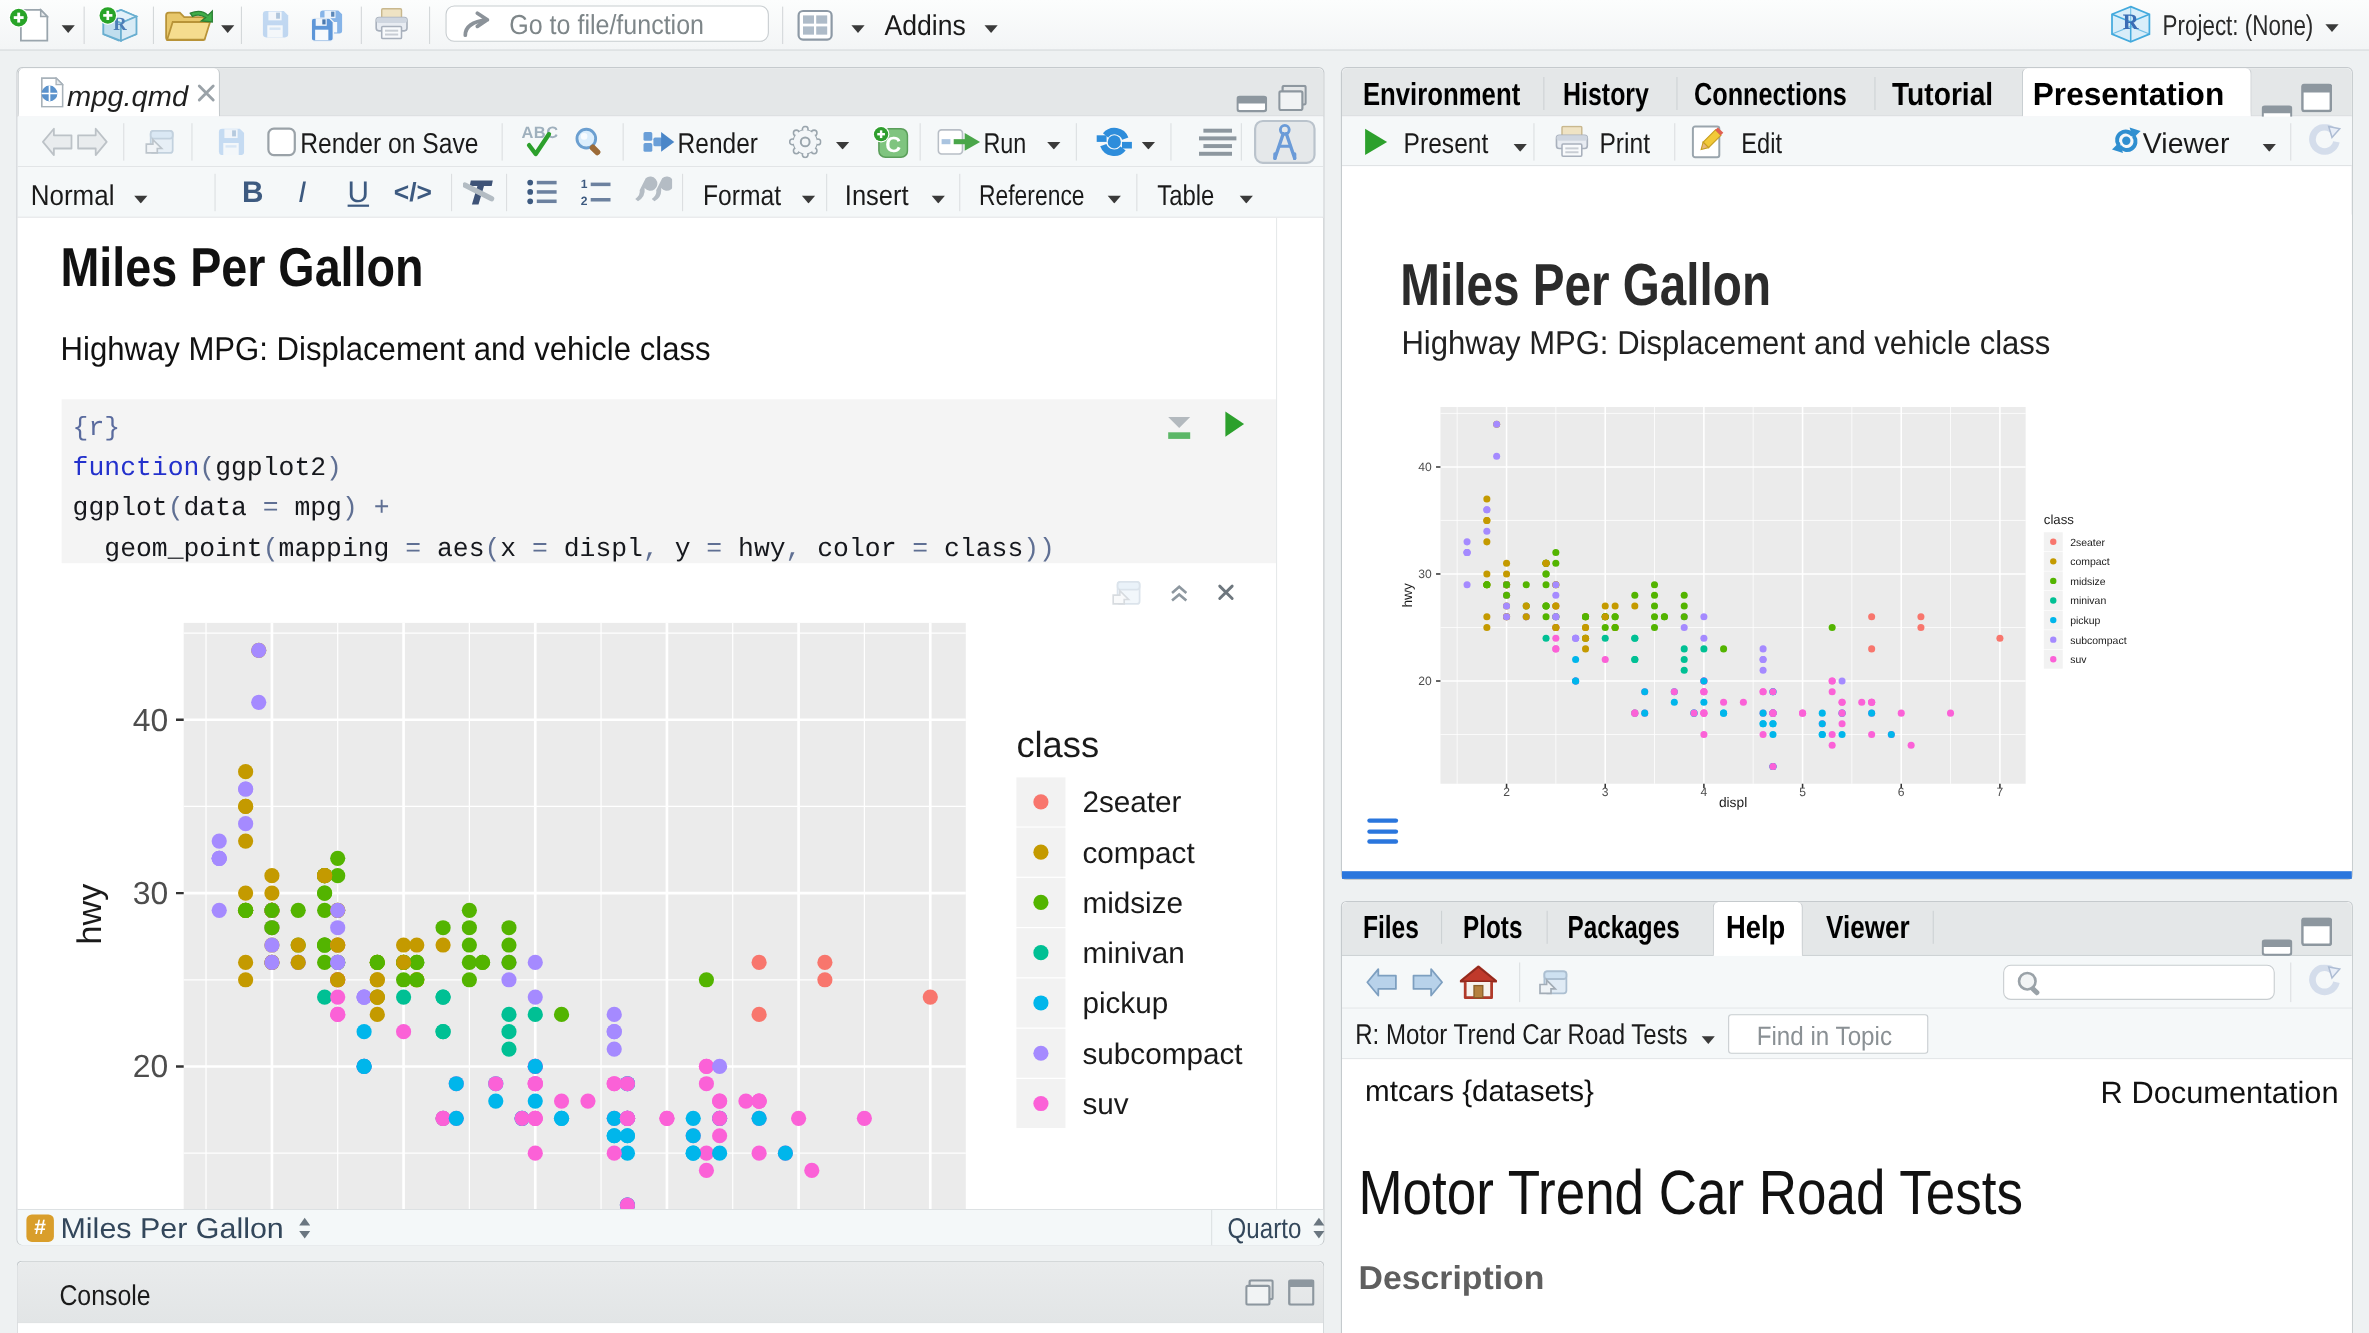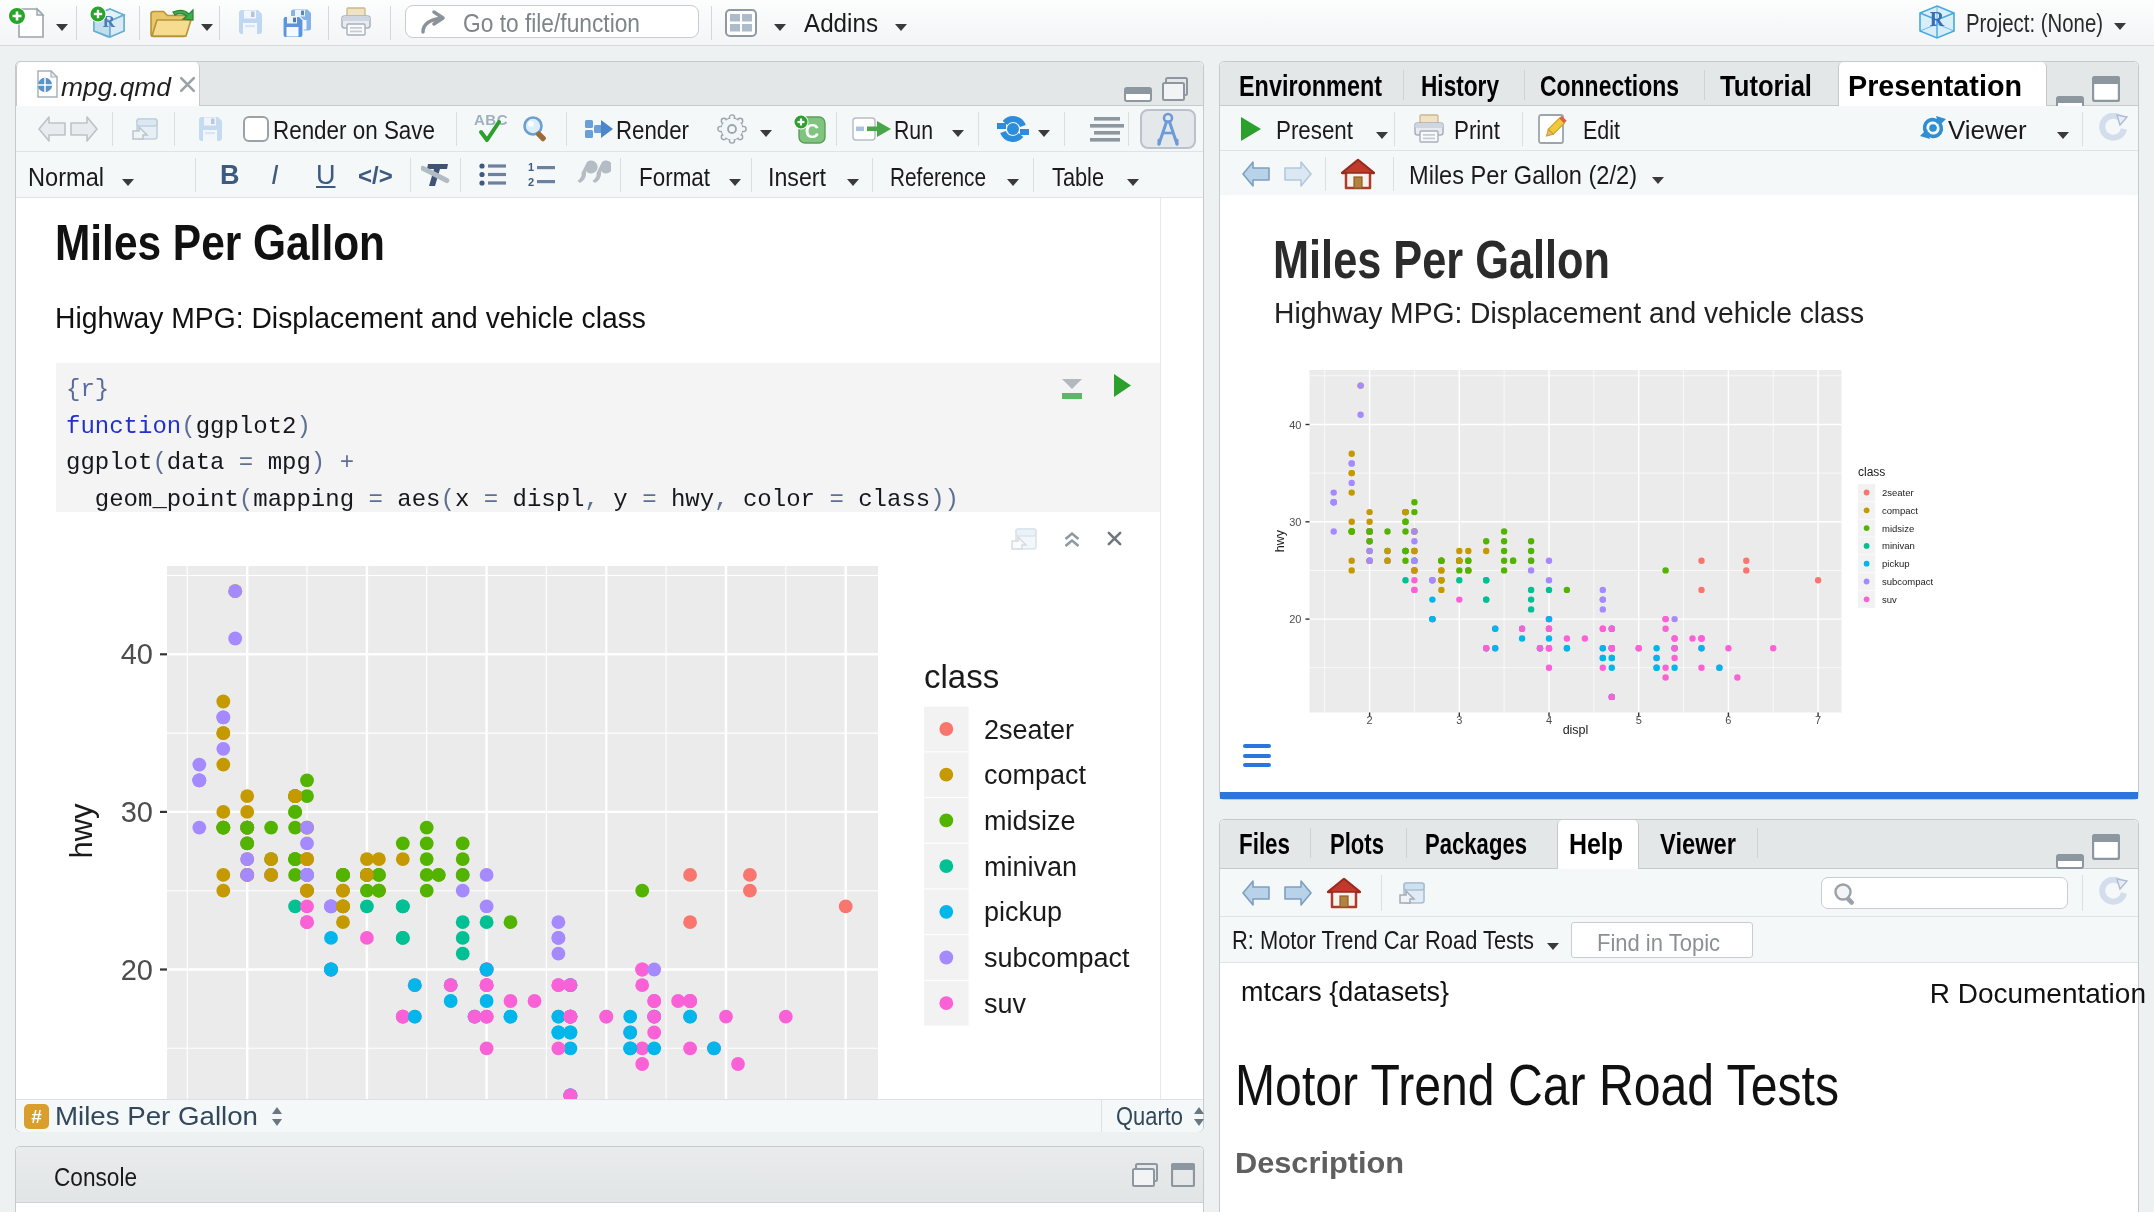--- a/index.html
+++ b/index.html
@@ -688,39 +688,20 @@
         </svg></div>
       <div style="left:728px;top:8px;font-size:26px;color:#1a1a1a;font-weight:normal;font-family:'Liberation Sans',sans-serif;white-space:pre;line-height:1.25;transform:scaleX(0.9967);transform-origin:0 0;">Viewer</div>
       <div style="left:835px;top:19px;"><svg width="15" height="9" viewBox="0 0 15 9" style="" xmlns="http://www.w3.org/2000/svg">
           <path d="M2 2 L14 2 L8 9 Z" fill="#3a3a3a"></path>
         </svg></div>
       <div style="left:862px;top:6px;width:1px;height:34px;background:#dcdfe1"></div>
       <div style="left:877px;top:7px;"><svg width="32" height="32" viewBox="0 0 32 32" style="" xmlns="http://www.w3.org/2000/svg">
           <path d="M25 7 A11 11 0 1 0 27 16" fill="none" stroke="#e8eef8" stroke-width="6"></path>
           <path d="M25 7 A11 11 0 1 0 27 16" fill="none" stroke="#aebdd4" stroke-width="6" opacity="0.35"></path>
           <path d="M20 2 L30 4 L23 12 Z" fill="#e8eef8" stroke="#aebdd4" stroke-width="1.4"></path>
-        </svg></div>
-    </div>
-    <div class="toolbar" style="left:0px;top:89px;width:918px;height:45px;">
-      <div style="left:21px;top:9px;"><svg width="30" height="28" viewBox="0 0 30 28" style="" xmlns="http://www.w3.org/2000/svg">
-          <path d="M12 2 L12 8 L28 8 L28 20 L12 20 L12 26 L2 14 Z" fill="#b8d2ea" stroke="#7d9fc0" stroke-width="1.6" stroke-linejoin="round"></path>
-        </svg></div>
-      <div style="left:63px;top:9px;"><svg width="30" height="28" viewBox="0 0 30 28" style="" xmlns="http://www.w3.org/2000/svg">
-          <path d="M18 2 L18 8 L2 8 L2 20 L18 20 L18 26 L28 14 Z" fill="#dbe8f3" stroke="#b3c8da" stroke-width="1.6" stroke-linejoin="round"></path>
-        </svg></div>
-      <div style="left:105px;top:6px;width:1px;height:34px;background:#dcdfe1"></div>
-      <div style="left:121px;top:7px;"><svg width="34" height="32" viewBox="0 0 34 32" style="" xmlns="http://www.w3.org/2000/svg">
-          <path d="M17 2 L33 15 L29 15 L29 30 L5 30 L5 15 L1 15 Z" fill="#f6f3ee" stroke="#b03a2a" stroke-width="2.5" stroke-linejoin="round"></path>
-          <path d="M17 2 L33 15 L1 15 Z" fill="#c0392b" stroke="#8f2a1e" stroke-width="1.5" stroke-linejoin="round"></path>
-          <rect x="13" y="19" width="8" height="11" fill="#b5813f" stroke="#8a5f28" stroke-width="1.2"></rect>
-        </svg></div>
-      <div style="left:173px;top:6px;width:1px;height:34px;background:#dcdfe1"></div>
-      <div style="left:189px;top:8px;font-size:26px;color:#1a1a1a;font-weight:normal;font-family:'Liberation Sans',sans-serif;white-space:pre;line-height:1.25;transform:scaleX(0.9068);transform-origin:0 0;">Miles Per Gallon (2/2)</div>
-      <div style="left:430px;top:19px;"><svg width="15" height="9" viewBox="0 0 15 9" style="" xmlns="http://www.w3.org/2000/svg">
-          <path d="M2 2 L14 2 L8 9 Z" fill="#3a3a3a"></path>
         </svg></div>
     </div>
     <div style="left:0px;top:133px;width:918px;height:598px;background:#fff;">
       <div style="left:53px;top:31px;font-size:54px;color:#2b2b2b;font-weight:bold;font-family:'Liberation Sans',sans-serif;white-space:pre;line-height:1.25;transform:scaleX(0.8021);transform-origin:0 0;">Miles Per Gallon</div>
       <div style="left:54px;top:99px;font-size:30px;color:#212121;font-weight:normal;font-family:'Liberation Sans',sans-serif;white-space:pre;line-height:1.25;transform:scaleX(0.9411);transform-origin:0 0;">Highway MPG: Displacement and vehicle class</div>
       <div style="left:50px;top:170px;width:672px;height:380px;"><svg width="700" height="385" viewBox="0 0 700 385" xmlns="http://www.w3.org/2000/svg">
           <rect x="39.5" y="5.0" width="532.0" height="342.5" fill="#EBEBEB"></rect>
           <line x1="54.7" y1="5.0" x2="54.7" y2="347.5" stroke="#FFFFFF" stroke-width="0.7"></line>
           <line x1="99.6" y1="5.0" x2="99.6" y2="347.5" stroke="#FFFFFF" stroke-width="1.4"></line>
           <line x1="144.4" y1="5.0" x2="144.4" y2="347.5" stroke="#FFFFFF" stroke-width="0.7"></line>
@@ -1078,16 +1059,16 @@
     <div class="toolbar" style="left:0px;top:97px;width:918px;height:46px;">
       <div style="left:12px;top:7px;font-size:26px;color:#1a1a1a;font-weight:normal;font-family:'Liberation Sans',sans-serif;white-space:pre;line-height:1.25;transform:scaleX(0.8405);transform-origin:0 0;">R: Motor Trend Car Road Tests</div>
       <div style="left:325px;top:19px;"><svg width="14" height="9" viewBox="0 0 14 9" style="" xmlns="http://www.w3.org/2000/svg">
           <path d="M2 2 L14 2 L8 9 Z" fill="#3a3a3a"></path>
         </svg></div>
       <div style="left:351px;top:5px;width:182px;height:36px;background:#fff;border:1.5px solid #c8cdd0;border-radius:3px;"></div>
       <div style="left:377px;top:11px;font-size:24px;color:#8a9094;font-weight:normal;font-family:'Liberation Sans',sans-serif;white-space:pre;line-height:1.25;transform:scaleX(0.9159);transform-origin:0 0;">Find in Topic</div>
     </div>
     <div style="left:0px;top:143px;width:918px;height:251px;background:#fff;">
       <div style="left:21px;top:13px;font-size:27px;color:#111;font-weight:normal;font-family:'Liberation Sans',sans-serif;white-space:pre;line-height:1.25;transform:scaleX(0.9971);transform-origin:0 0;">mtcars {datasets}</div>
-      <div style="left:0px;top:15px;width:906px;text-align:right;font-size:28px;color:#111;font-family:'Liberation Sans',sans-serif;margin-left:20px;">R Documentation</div>
+      <div style="left:0px;top:15px;width:906px;text-align:right;font-size:28px;color:#111;font-family:'Liberation Sans',sans-serif;">R Documentation</div>
       <div style="left:15px;top:87px;font-size:57px;color:#111;font-weight:normal;font-family:'Liberation Sans',sans-serif;white-space:pre;line-height:1.25;transform:scaleX(0.8448);transform-origin:0 0;">Motor Trend Car Road Tests</div>
       <div style="left:15px;top:181px;font-size:30px;color:#5f5f5f;font-weight:bold;font-family:'Liberation Sans',sans-serif;white-space:pre;line-height:1.25;transform:scaleX(1.0240);transform-origin:0 0;">Description</div>
     </div>
   </div>
 </body></html>

